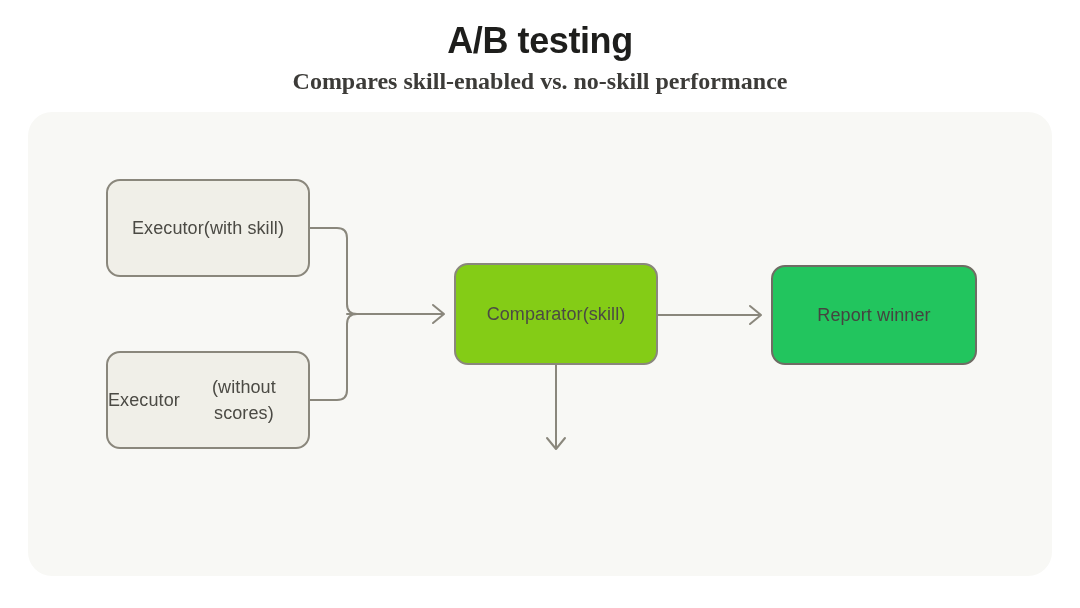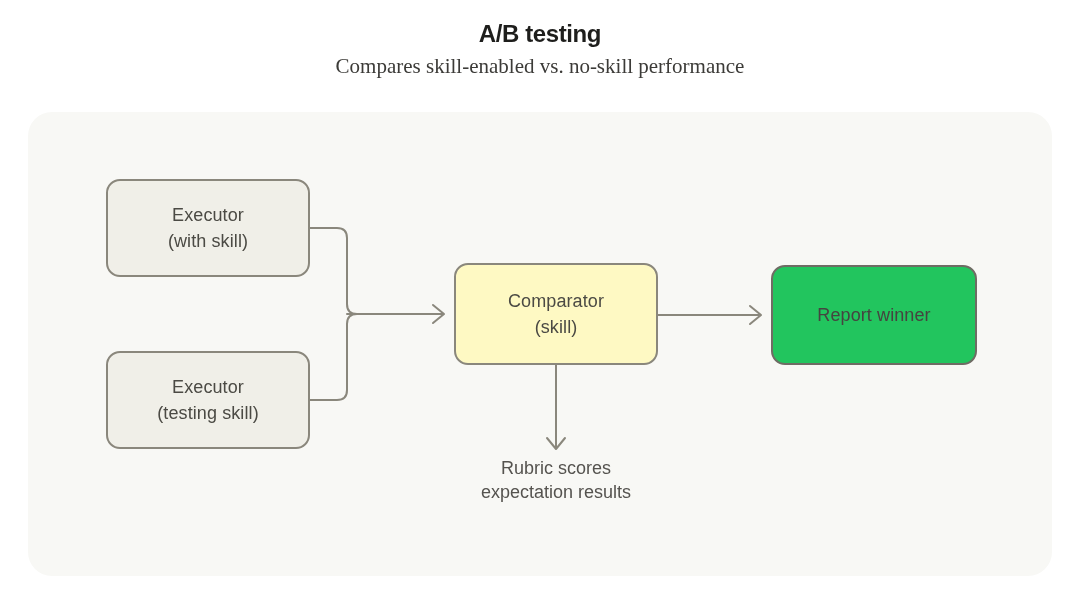--- a/index.html
+++ b/index.html
@@ -2,31 +2,32 @@
 <html><head>
 <meta charset="utf-8">
 <style>
   * { margin: 0; padding: 0; box-sizing: border-box; }
   html, body { width: 1080px; height: 608px; background: #ffffff; overflow: hidden; }
   body { font-family: "Liberation Sans", sans-serif; position: relative; }
 
   .header { position: absolute; top: 0; left: 0; width: 1080px; text-align: center; }
   .title {
     margin-top: 20px;
-    font-size: 24px;
+    font-size: 36px;
     font-weight: 700;
     letter-spacing: -0.4px;
     color: #1e1e1c;
     font-family: "Liberation Sans", "DejaVu Sans", sans-serif;
   }
   .subtitle {
     margin-top: 6px;
-    font-size: 21px;
+    font-size: 24px;
     color: #3c3b38;
     font-family: "Liberation Serif", "DejaVu Serif", serif;
+    font-weight: bold;
   }
 
   .canvas {
     position: absolute;
     left: 28px; top: 112px;
     width: 1024px; height: 464px;
     background: #f8f8f5;
     border-radius: 24px;
   }
 
@@ -37,31 +38,31 @@
     stroke-width: 2;
     stroke-linecap: round;
     stroke-linejoin: round;
   }
 
   .node {
     position: absolute;
     border: 2px solid #8a877c;
     border-radius: 14px;
     display: flex;
-    flex-direction: column;
+    flex-direction: row;
     align-items: center;
     justify-content: center;
     text-align: center;
     font-size: 18px;
     line-height: 26px;
     color: #4b4a44;
     letter-spacing: 0.1px;
   }
   .node-light { background: #f0efe8; }
-  .node-mid   { background: #fef9c3; }
+  .node-mid   { background: #84cc16; }
   .node-dark  { background: #22c55e; border-color: #6f6c64; color: #454440; }
 
   .node-executor-with    { left: 78px;  top: 67px;  width: 204px; height: 98px; }
   .node-executor-without { left: 78px;  top: 239px; width: 204px; height: 98px; }
   .node-comparator       { left: 426px; top: 151px; width: 204px; height: 102px; }
   .node-report           { left: 743px; top: 153px; width: 206px; height: 100px; }
 
   .caption {
     position: absolute;
     left: 528px; top: 344px;
@@ -99,30 +100,26 @@
     <path d="M 519 326 L 528 337 L 537 326"></path>
   </svg>
 
   <div class="node node-light node-executor-with">
     <span>Executor</span>
     <span>(with skill)</span>
   </div>
 
   <div class="node node-light node-executor-without">
     <span>Executor</span>
-    <span>(testing skill)</span>
+    <span>(without scores)</span>
   </div>
 
   <div class="node node-mid node-comparator">
     <span>Comparator</span>
     <span>(skill)</span>
   </div>
 
   <div class="node node-dark node-report">
     <span>Report winner</span>
   </div>
 
-  <div class="caption">
-    <div>Rubric scores</div>
-    <div>expectation results</div>
-  </div>
 
 </div>
 
 </body></html>

